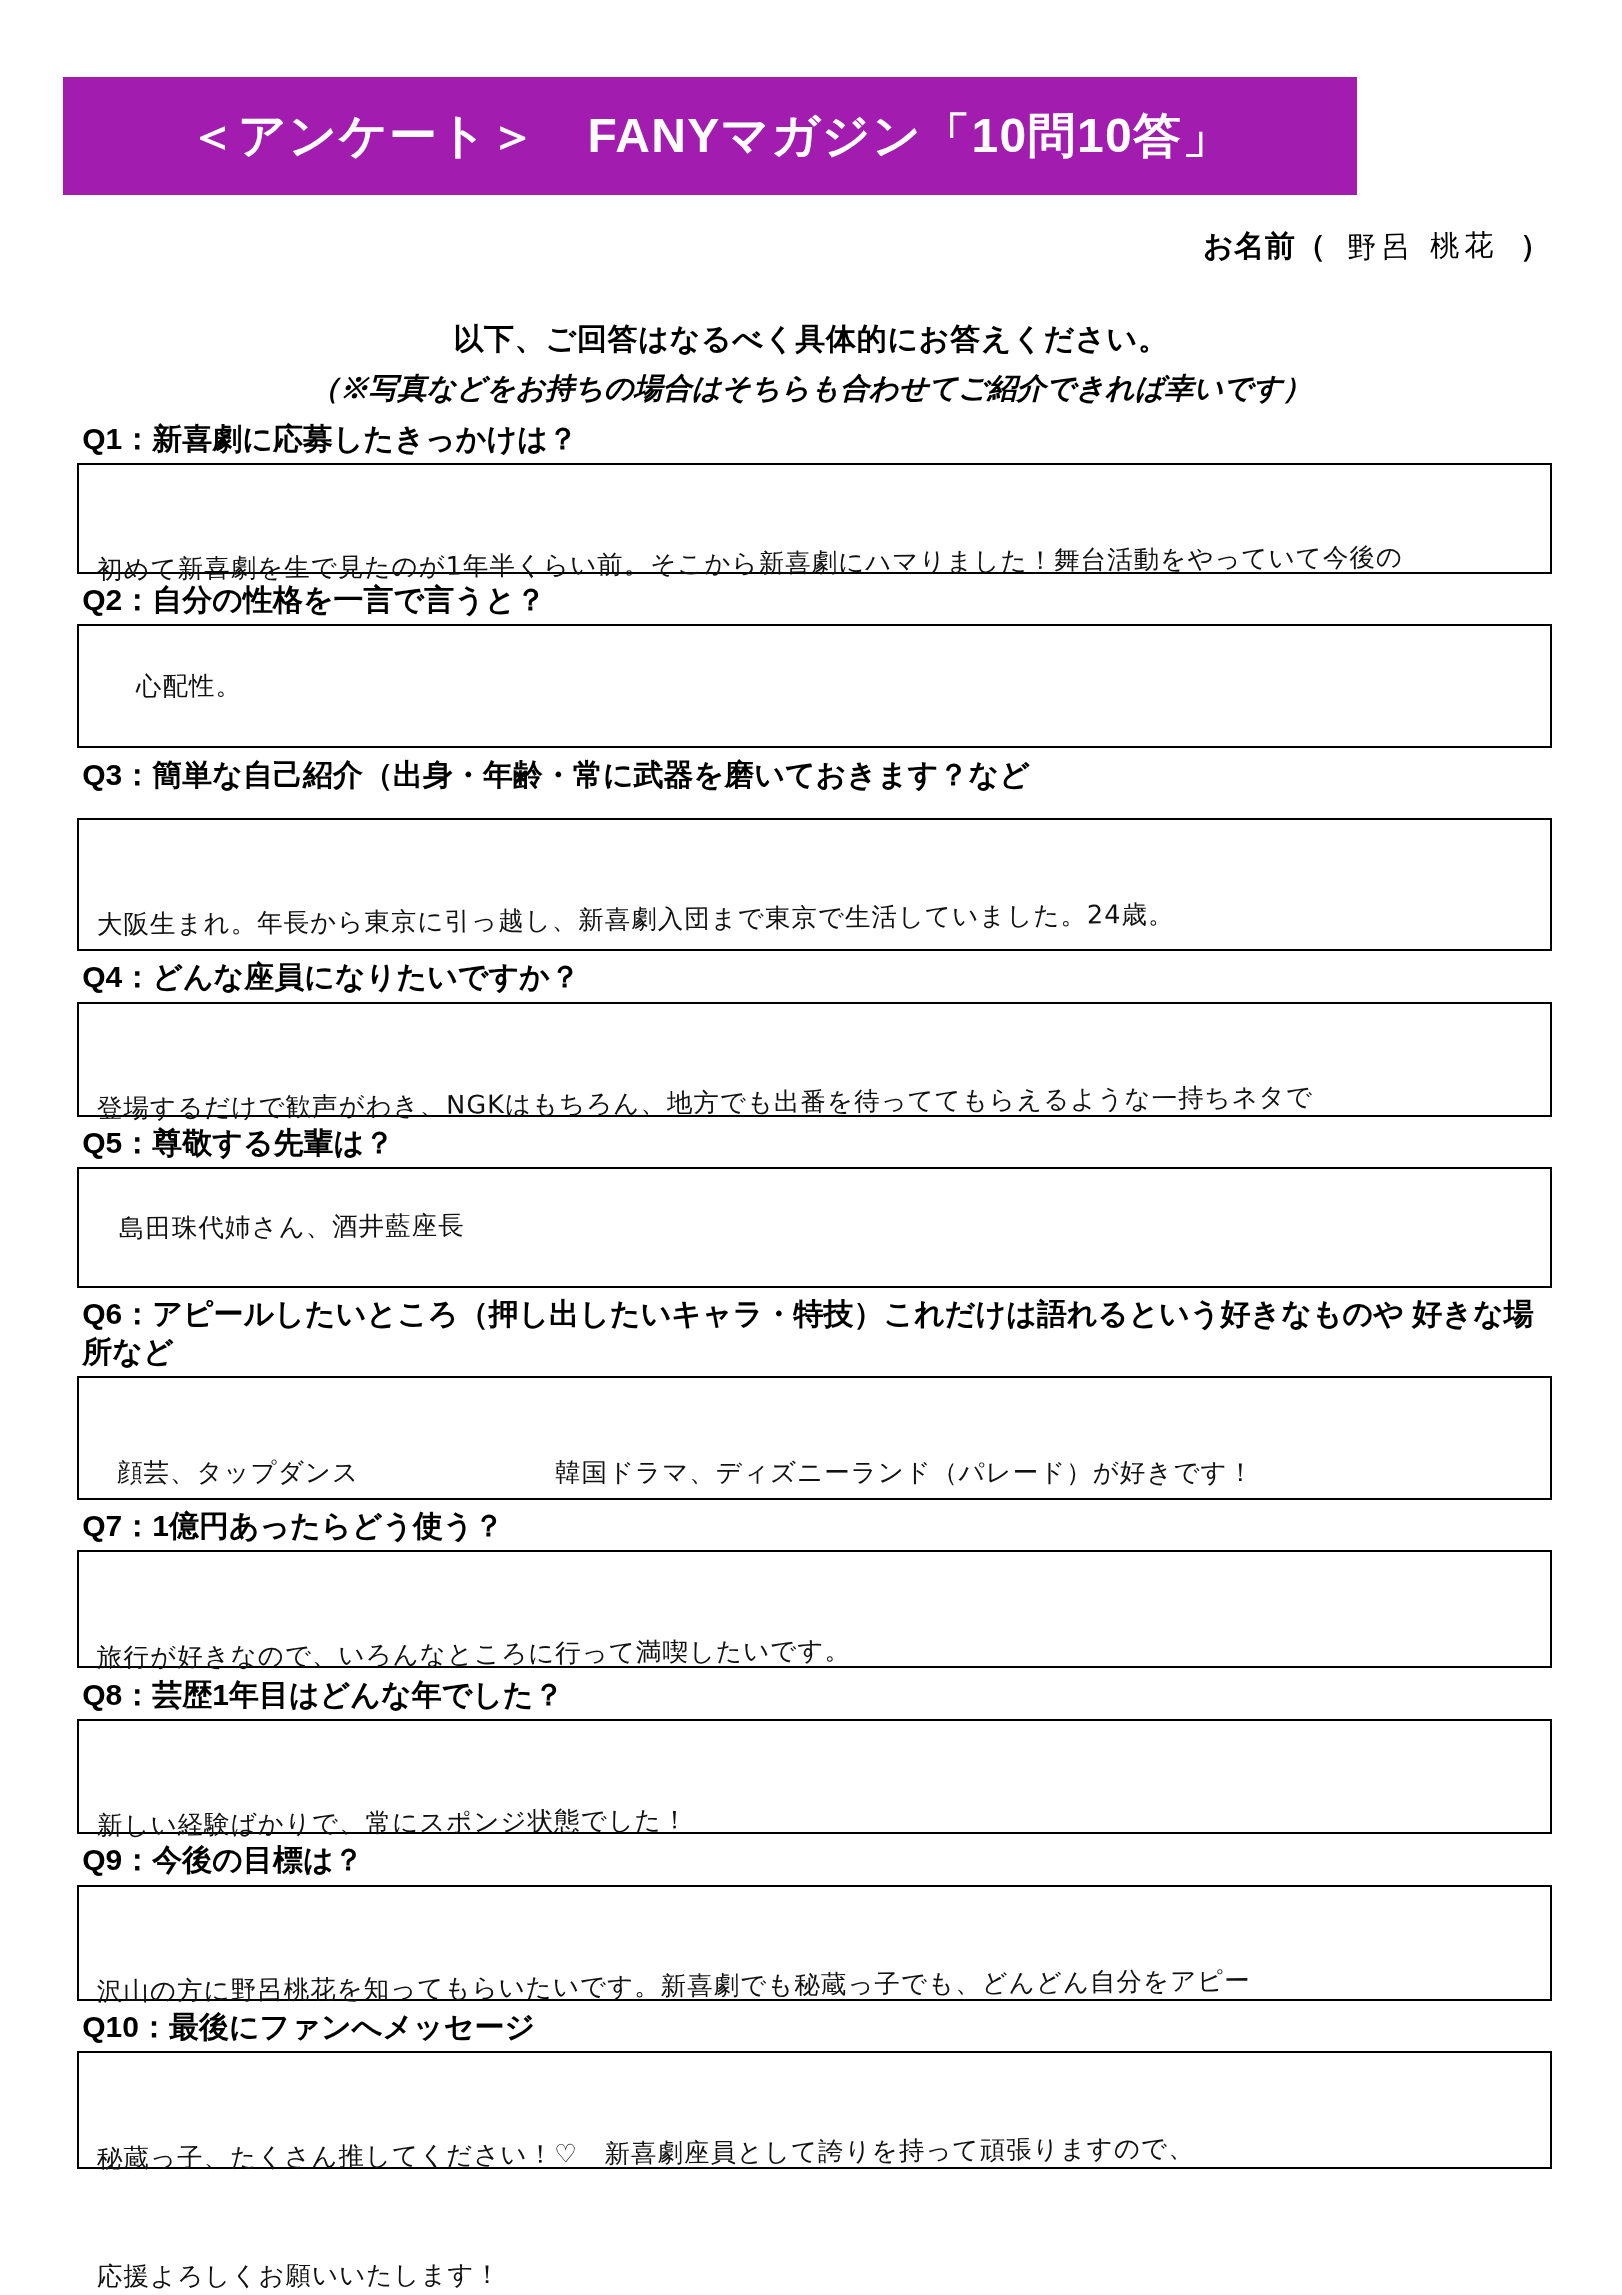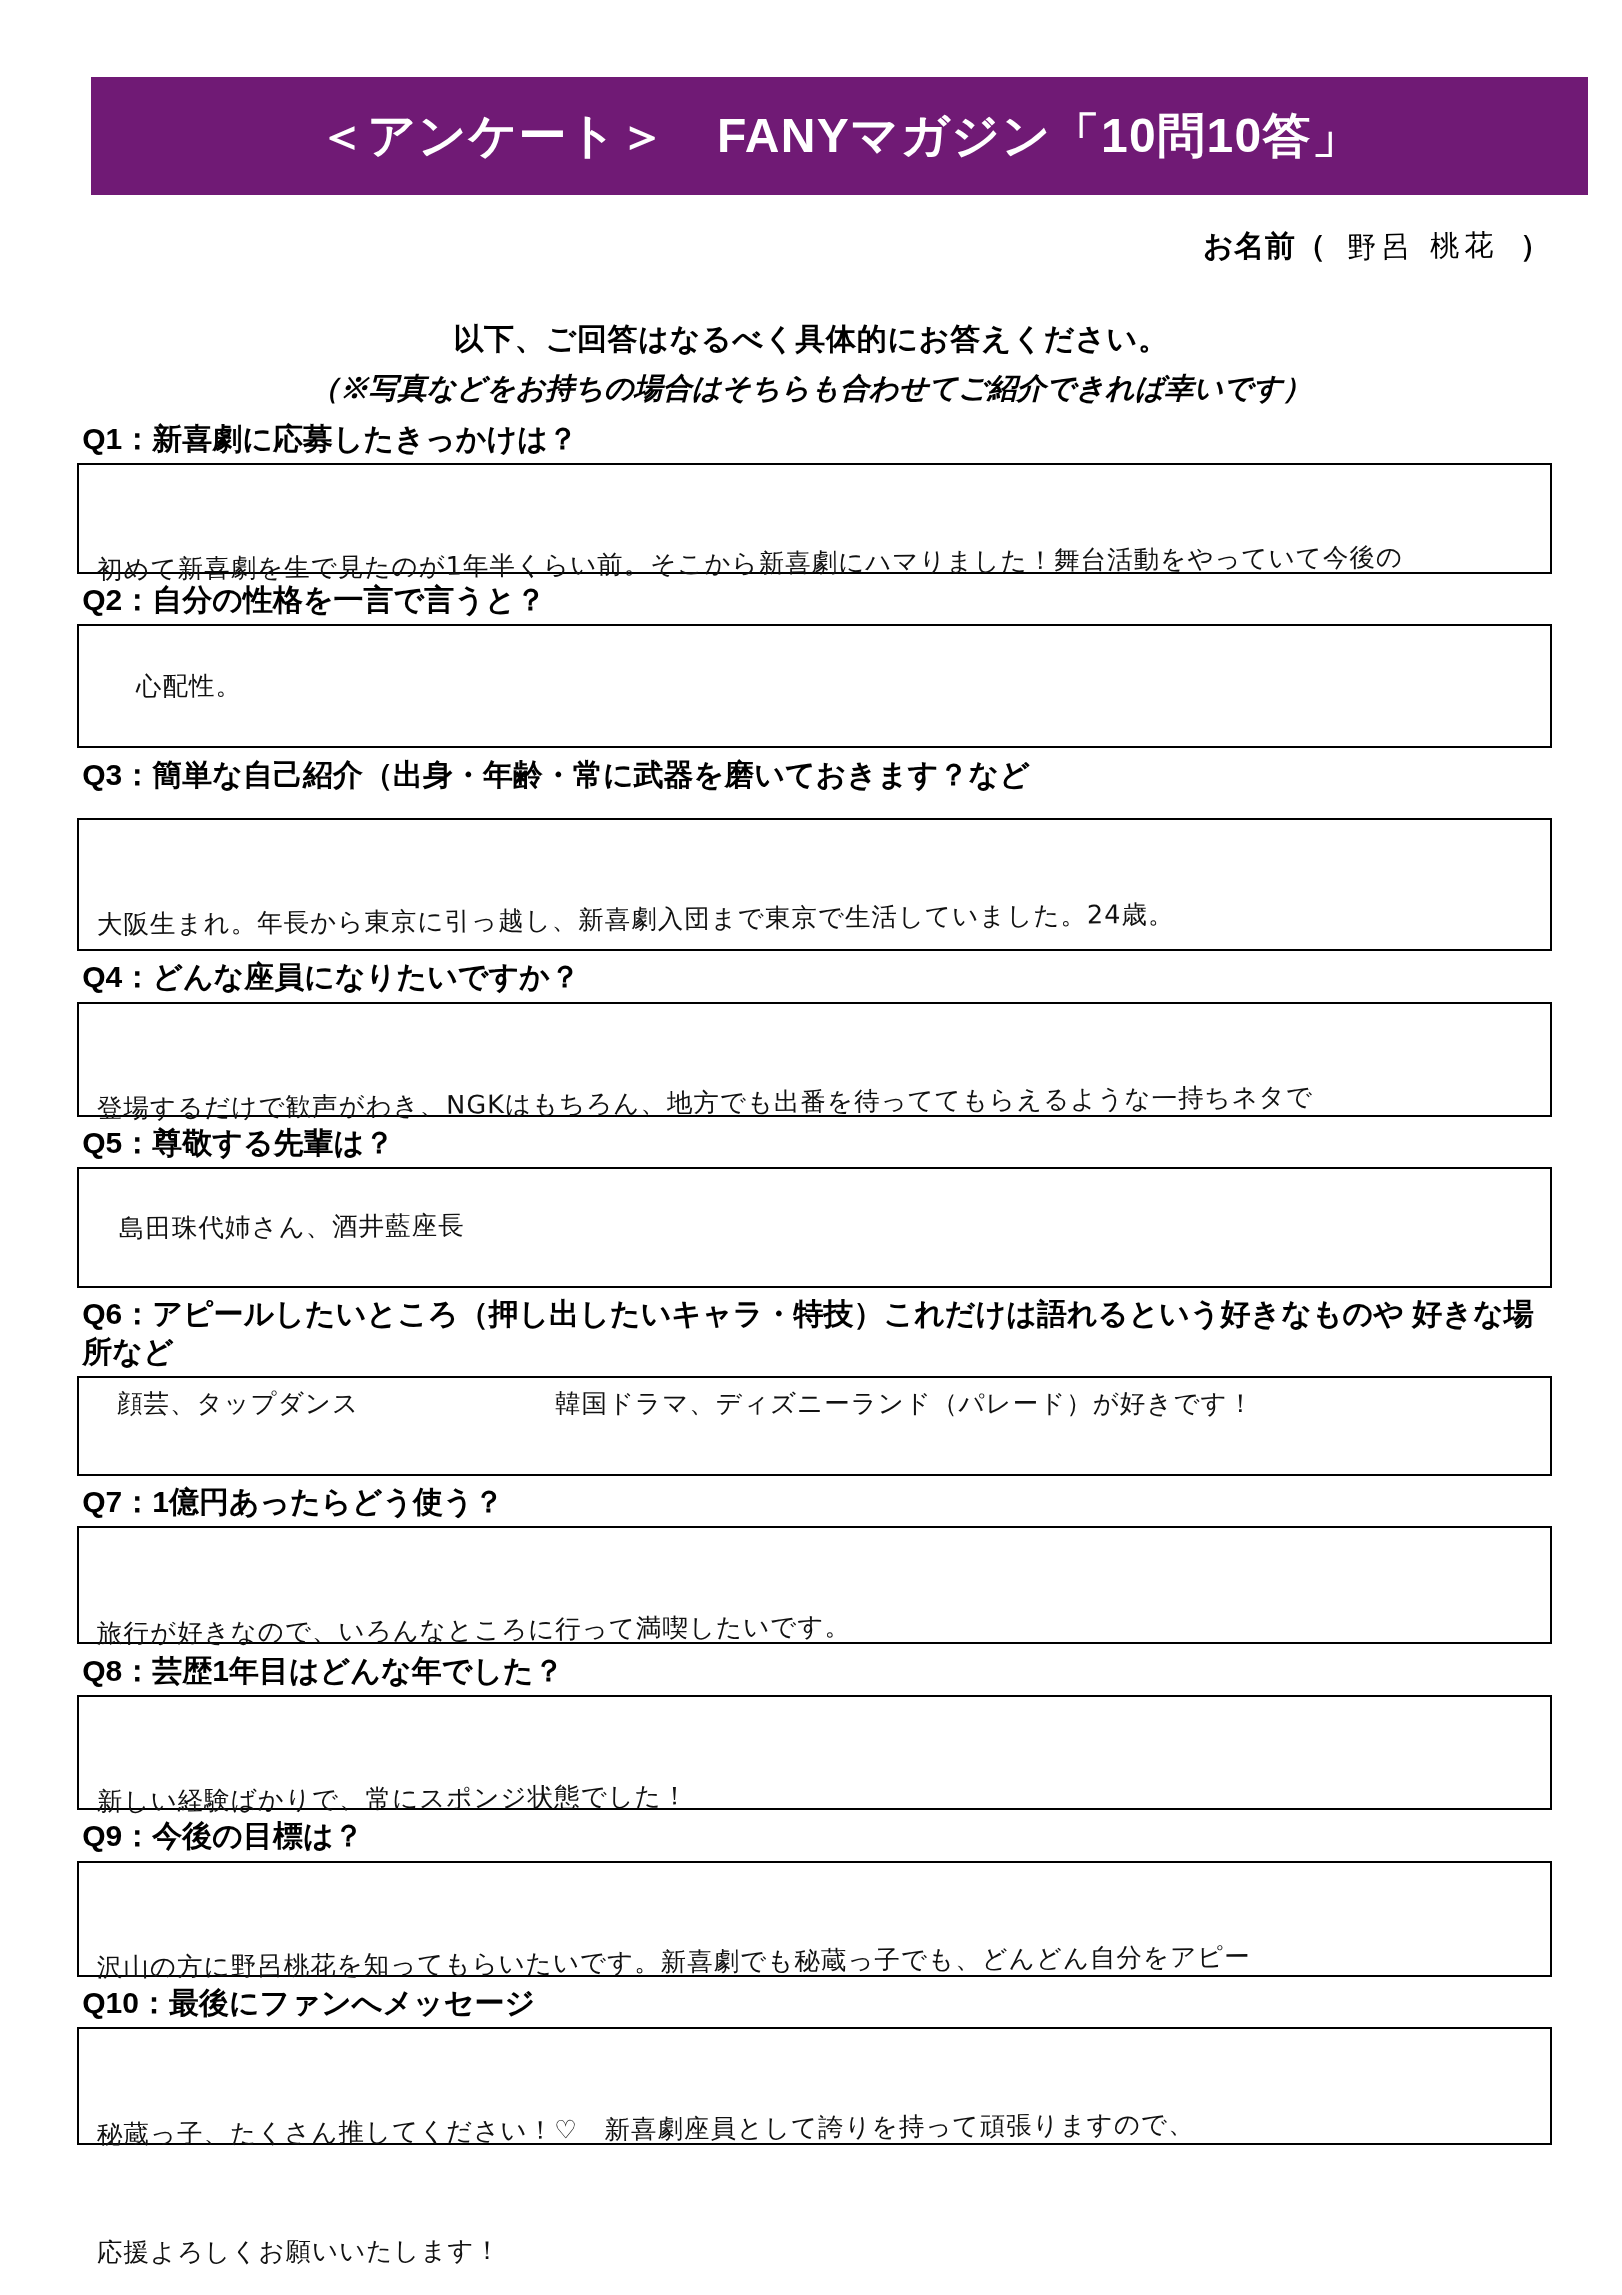--- a/index.html
+++ b/index.html
@@ -22,27 +22,26 @@
     background: #ffffff;
     box-sizing: border-box;
     padding: 0;
   }
 
   
   .title-banner {
     position: absolute;
     left: 63px;
     top: 77px;
-    width: 1497px;
+    width: 1294px;
     height: 118px;
-    background: #701a75;
+    background: #a21caf;
     display: flex;
     align-items: center;
     justify-content: center;
-    margin-left: 28px;
   }
   .title-banner .title-text {
     color: #ffffff;
     font-size: 48px;
     font-weight: 700;
     letter-spacing: 1.3px;
     white-space: pre;
   }
 
   
@@ -128,21 +127,21 @@
   .hw .l2 { transform: rotate(-0.3deg); }
   .indent-1 { padding-left: 22px; }
   .indent-2 { padding-left: 39px; }
 
   
   .box-q1 { height: 111px; }
   .box-q2 { height: 124px; display: flex; align-items: center; }
   .box-q3 { height: 133px; margin-top: 24px; }
   .box-q4 { height: 115px; }
   .box-q5 { height: 121px; display: flex; align-items: center; }
-  .box-q6 { height: 100px; display: flex; align-items: flex-start; }
+  .box-q6 { height: 124px; display: flex; align-items: flex-end; }
   .box-q7 { height: 118px; }
   .box-q8 { height: 115px; }
   .box-q9 { height: 116px; }
   .box-q10 { height: 118px; }
 
   .q6-row {
     display: flex;
     width: 100%;
     align-items: baseline;
   }

